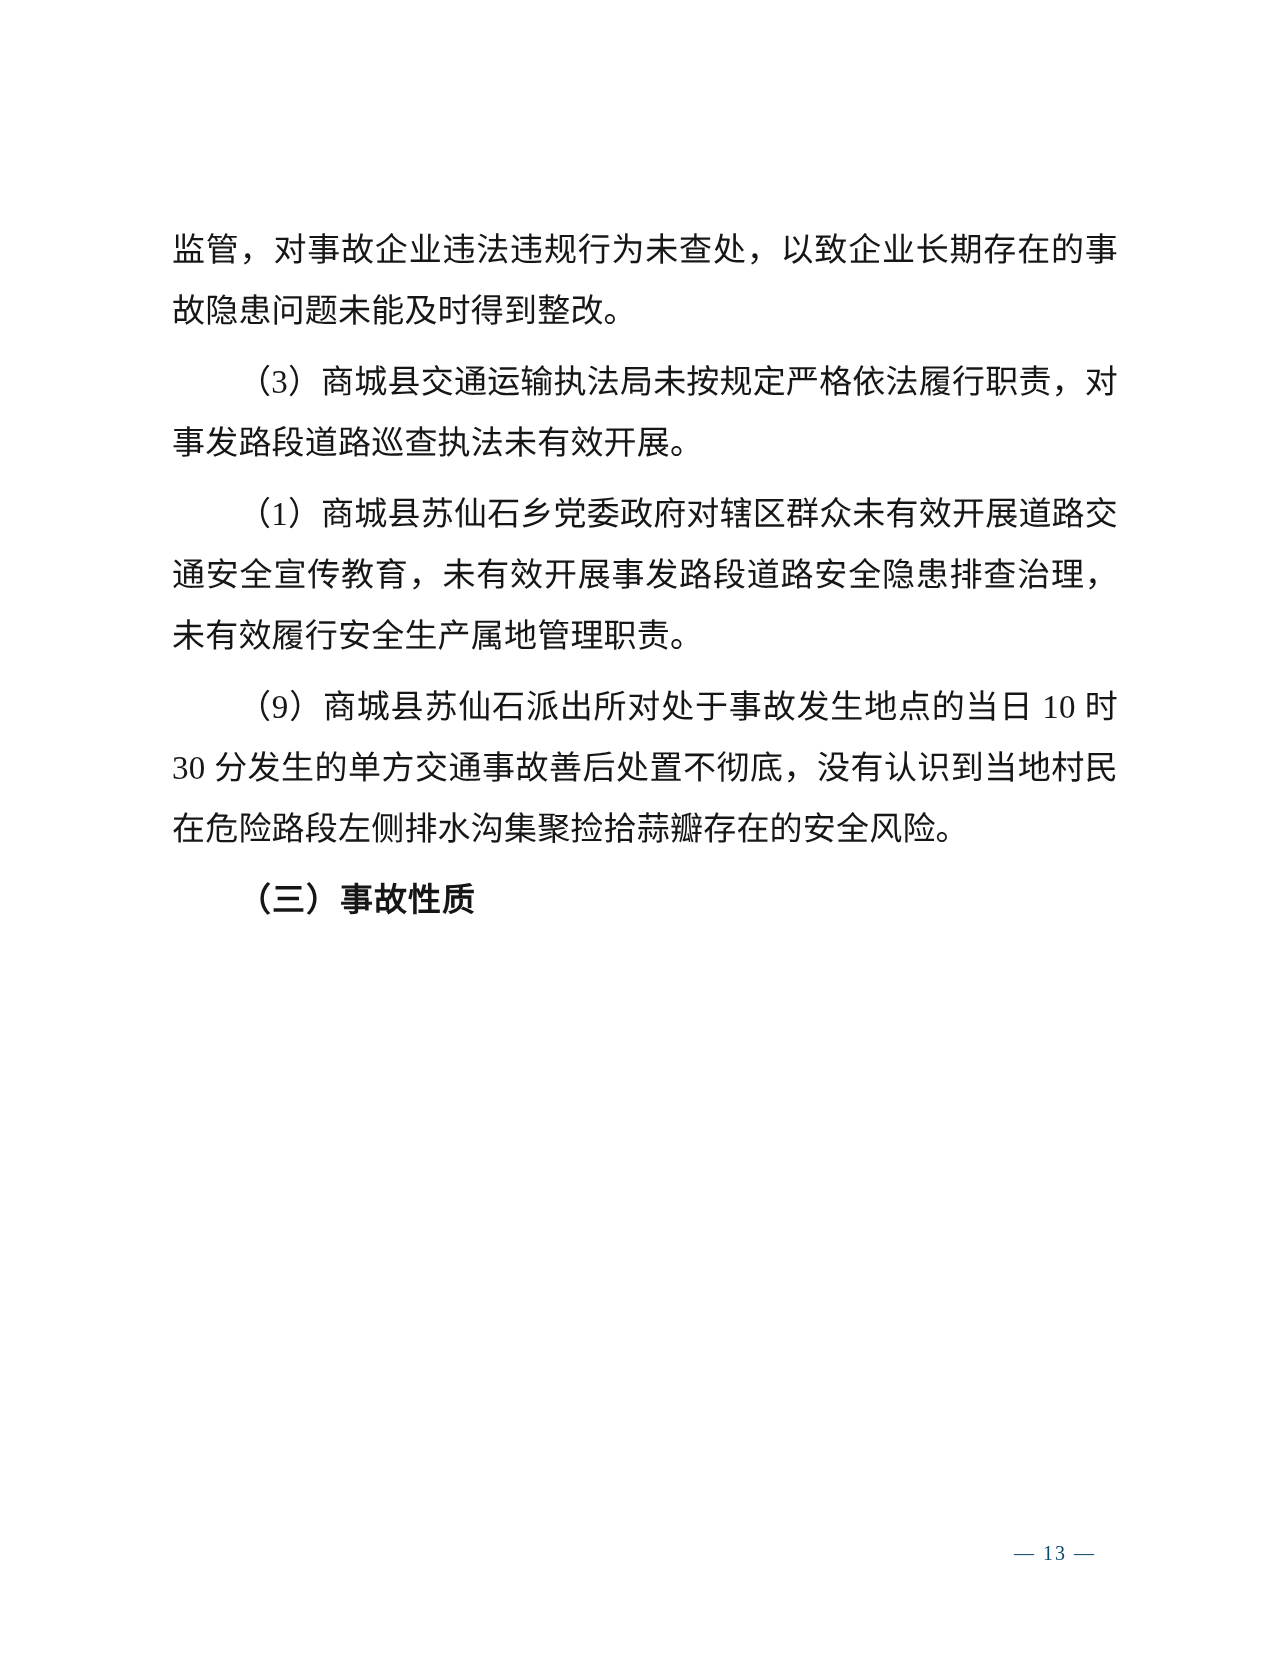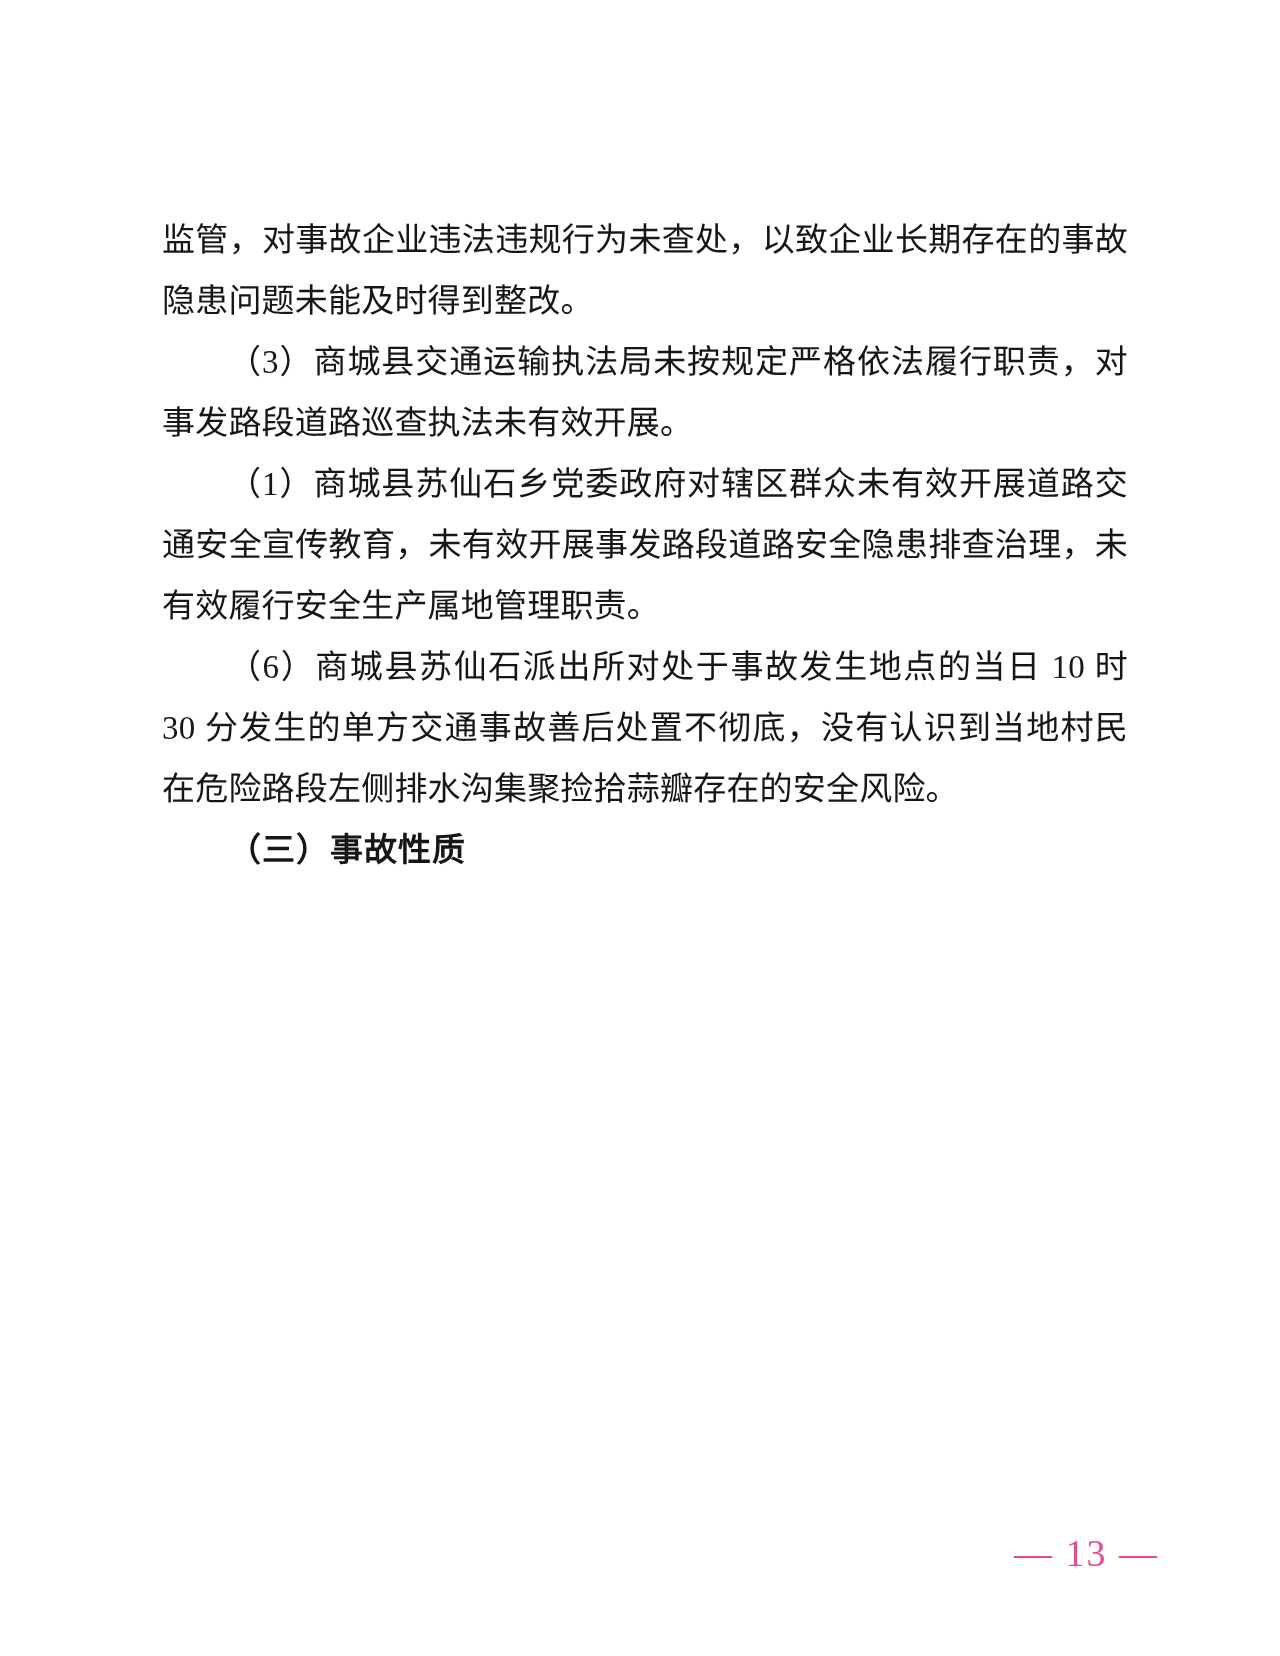--- a/index.html
+++ b/index.html
@@ -22,51 +22,51 @@
     top: 210px;
     width: 966px;
     font-size: 33px;
     line-height: 61px;
     text-align: justify;
     text-align-last: left;
     text-justify: inter-ideograph;
     letter-spacing: 0.2px;
   }
   .content p {
-    margin: 0;
+    margin: 10px;
     padding: 0;
   }
   .para-indent {
     text-indent: 2em;
   }
   .para-continuation {
     text-indent: 0;
   }
   .section-heading {
     text-indent: 2em;
     font-weight: bold;
     letter-spacing: 1px;
   }
   .page-number {
     position: absolute;
     left: 1014px;
     top: 1535px;
-    font-size: 38px;
+    font-size: 20px;
     line-height: 36px;
     letter-spacing: 2px;
-    color: #ec4899;
+    color: #0c4a6e;
     white-space: nowrap;
   }
 </style>
 </head>
 <body>
 
 <div class="page">
   <div class="content">
     <p class="para-continuation">监管，对事故企业违法违规行为未查处，以致企业长期存在的事故隐患问题未能及时得到整改。</p>
     <p class="para-indent">（3）商城县交通运输执法局未按规定严格依法履行职责，对事发路段道路巡查执法未有效开展。</p>
     <p class="para-indent">（1）商城县苏仙石乡党委政府对辖区群众未有效开展道路交通安全宣传教育，未有效开展事发路段道路安全隐患排查治理，未有效履行安全生产属地管理职责。</p>
-    <p class="para-indent">（6）商城县苏仙石派出所对处于事故发生地点的当日 10 时 30 分发生的单方交通事故善后处置不彻底，没有认识到当地村民在危险路段左侧排水沟集聚捡拾蒜瓣存在的安全风险。</p>
+    <p class="para-indent">（9）商城县苏仙石派出所对处于事故发生地点的当日 10 时 30 分发生的单方交通事故善后处置不彻底，没有认识到当地村民在危险路段左侧排水沟集聚捡拾蒜瓣存在的安全风险。</p>
     <p class="section-heading">（三）事故性质</p>
   </div>
 
   <div class="page-number">— 13 —</div>
 </div>
 
 </body></html>

